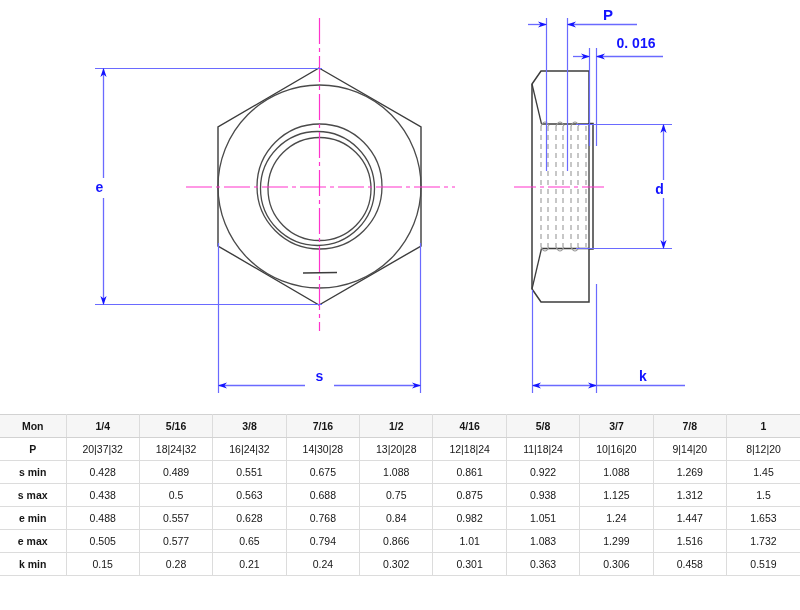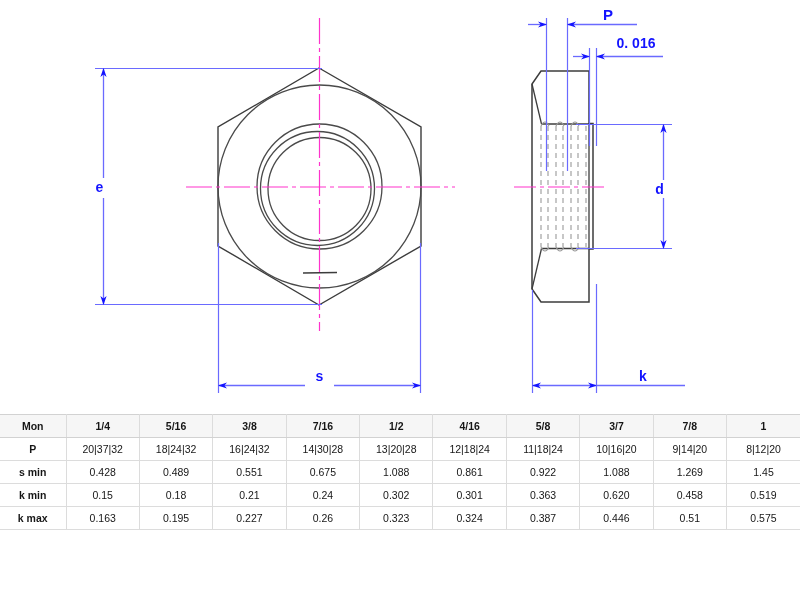--- a/index.html
+++ b/index.html
@@ -243,40 +243,66 @@
         <td>0.551</td>
         <td>0.675</td>
         <td>1.088</td>
         <td>0.861</td>
         <td>0.922</td>
         <td>1.088</td>
         <td>1.269</td>
         <td>1.45</td>
       </tr>
       <tr>
+        <th>s max</th>
+        <td>0.438</td>
+        <td>0.5</td>
+        <td>0.563</td>
+        <td>0.688</td>
+        <td>0.75</td>
+        <td>0.875</td>
+        <td>0.938</td>
+        <td>1.125</td>
+        <td>1.312</td>
+        <td>1.5</td>
+      </tr>
+      <tr>
+        <th>e min</th>
+        <td>0.488</td>
+        <td>0.557</td>
+        <td>0.628</td>
+        <td>0.768</td>
+        <td>0.84</td>
+        <td>0.982</td>
+        <td>1.051</td>
+        <td>1.24</td>
+        <td>1.447</td>
+        <td>1.653</td>
+      </tr>
+      <tr>
+        <th>e max</th>
+        <td>0.505</td>
+        <td>0.577</td>
+        <td>0.65</td>
+        <td>0.794</td>
+        <td>0.866</td>
+        <td>1.01</td>
+        <td>1.083</td>
+        <td>1.299</td>
+        <td>1.516</td>
+        <td>1.732</td>
+      </tr>
+      <tr>
         <th>k min</th>
         <td>0.15</td>
-        <td>0.18</td>
+        <td>0.28</td>
         <td>0.21</td>
         <td>0.24</td>
         <td>0.302</td>
         <td>0.301</td>
         <td>0.363</td>
-        <td>0.620</td>
+        <td>0.306</td>
         <td>0.458</td>
         <td>0.519</td>
-      </tr>
-      <tr>
-        <th>k max</th>
-        <td>0.163</td>
-        <td>0.195</td>
-        <td>0.227</td>
-        <td>0.26</td>
-        <td>0.323</td>
-        <td>0.324</td>
-        <td>0.387</td>
-        <td>0.446</td>
-        <td>0.51</td>
-        <td>0.575</td>
       </tr>
     </tbody>
   </table>
 </div>
 
 </body></html>

